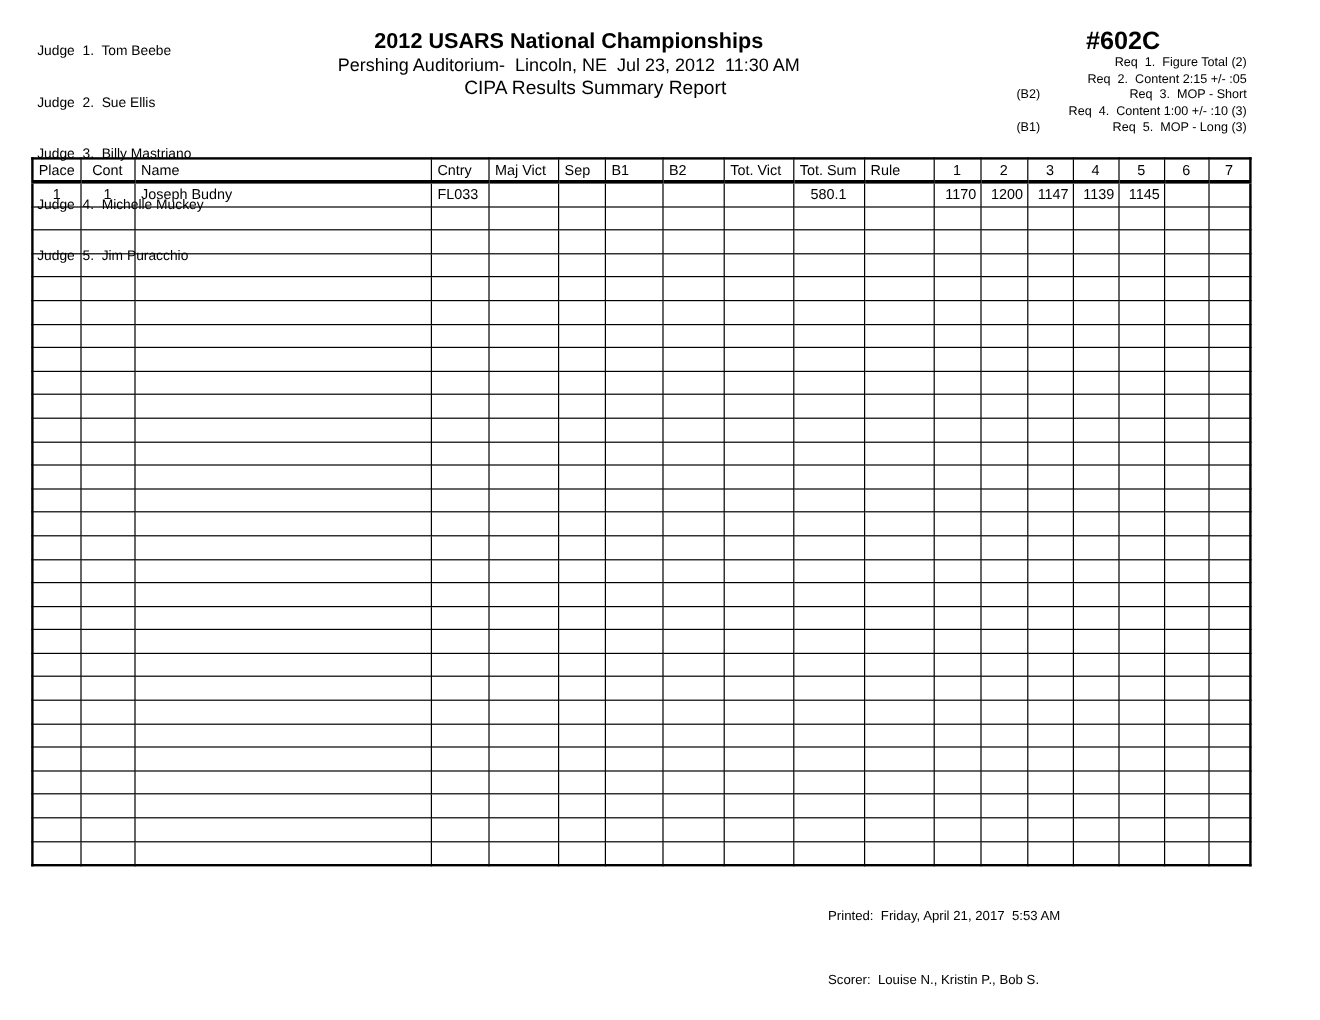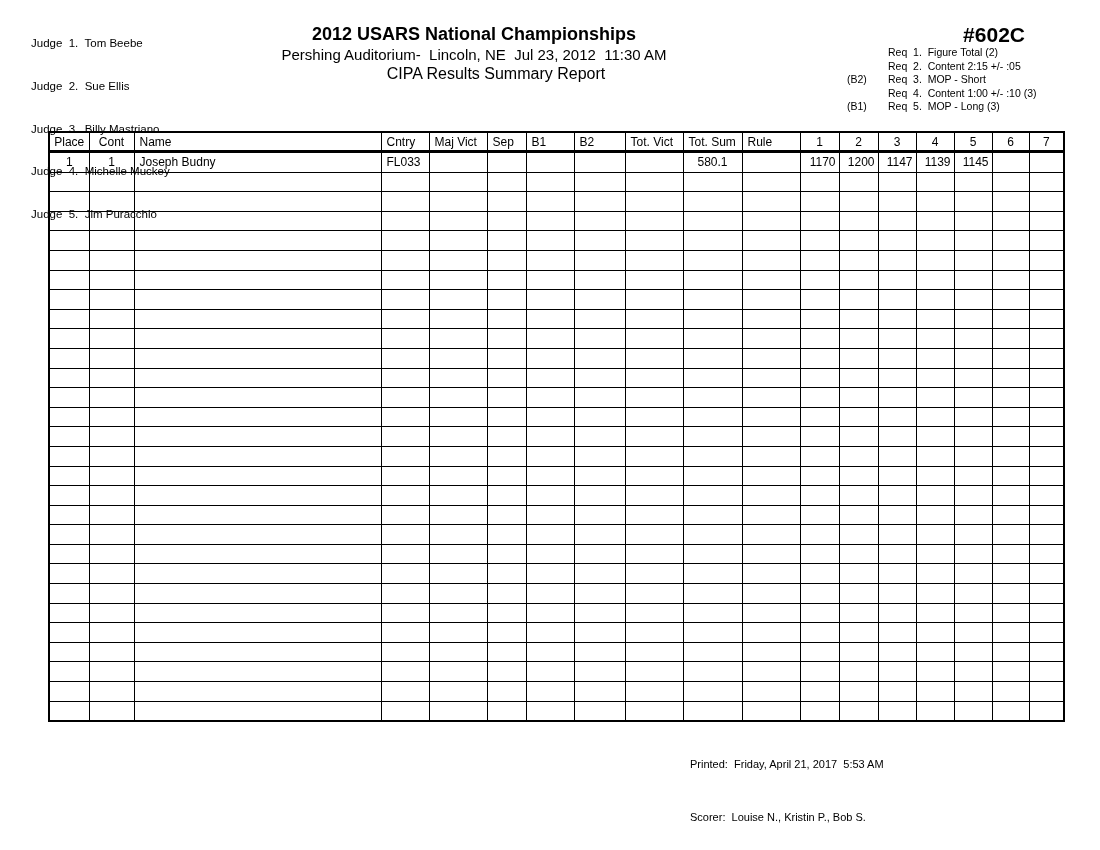--- a/index.html
+++ b/index.html
@@ -29,29 +29,29 @@
   .title2 { font-size: 20px; font-weight: bold; line-height: 25px; }
   .report { font-size: 16px; line-height: 20px; padding-left: 44px; }
 
   
   .right-head {
     position: absolute; left: 847px; top: 24px; width: 192px;
     font-size: 10.5px;
   }
   .event-num {
     font-size: 21px; font-weight: bold; line-height: 22px;
-    text-align: right; padding-right: 14px;
+    text-align: center; padding-right: 14px;
   }
   .req-row { display: flex; line-height: 13.5px; white-space: pre; }
   .req-prefix { width: 41px; flex: none; }
-  .req-text { flex: 1; }
+  .req-text { flex: 1; text-align: right; }
 
   
   table.results {
-    position: absolute; left: 48px; top: 131px;
+    position: absolute; left: 26px; top: 131px;
     width: 1015px;
     border-collapse: collapse;
     table-layout: fixed;
     font-size: 12px;
     border: 2px solid #000;
   }
   table.results th, table.results td {
     border: 1px solid #000;
     padding: 0;
     overflow: hidden;

